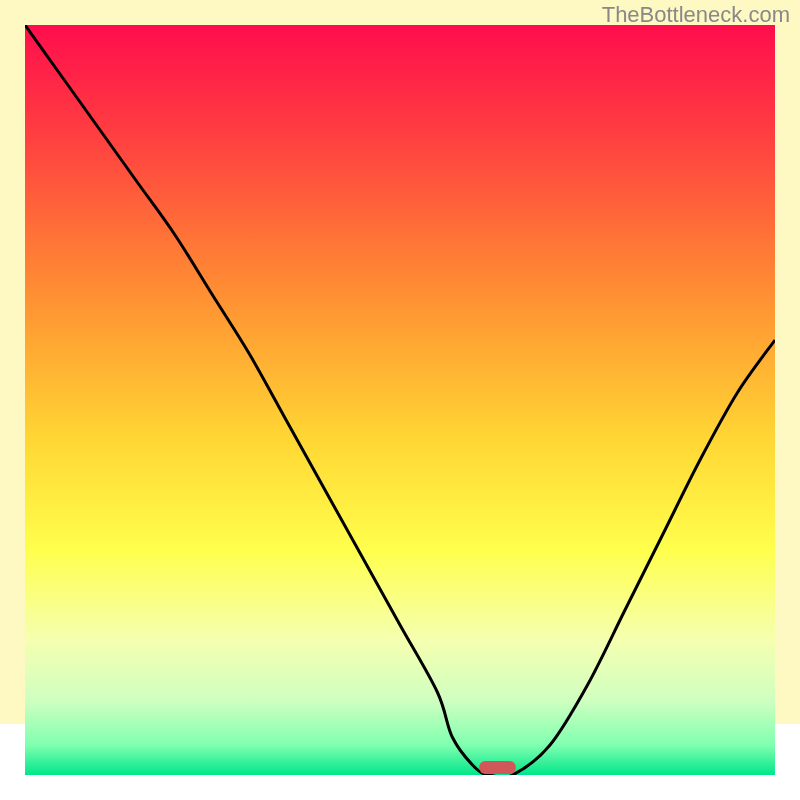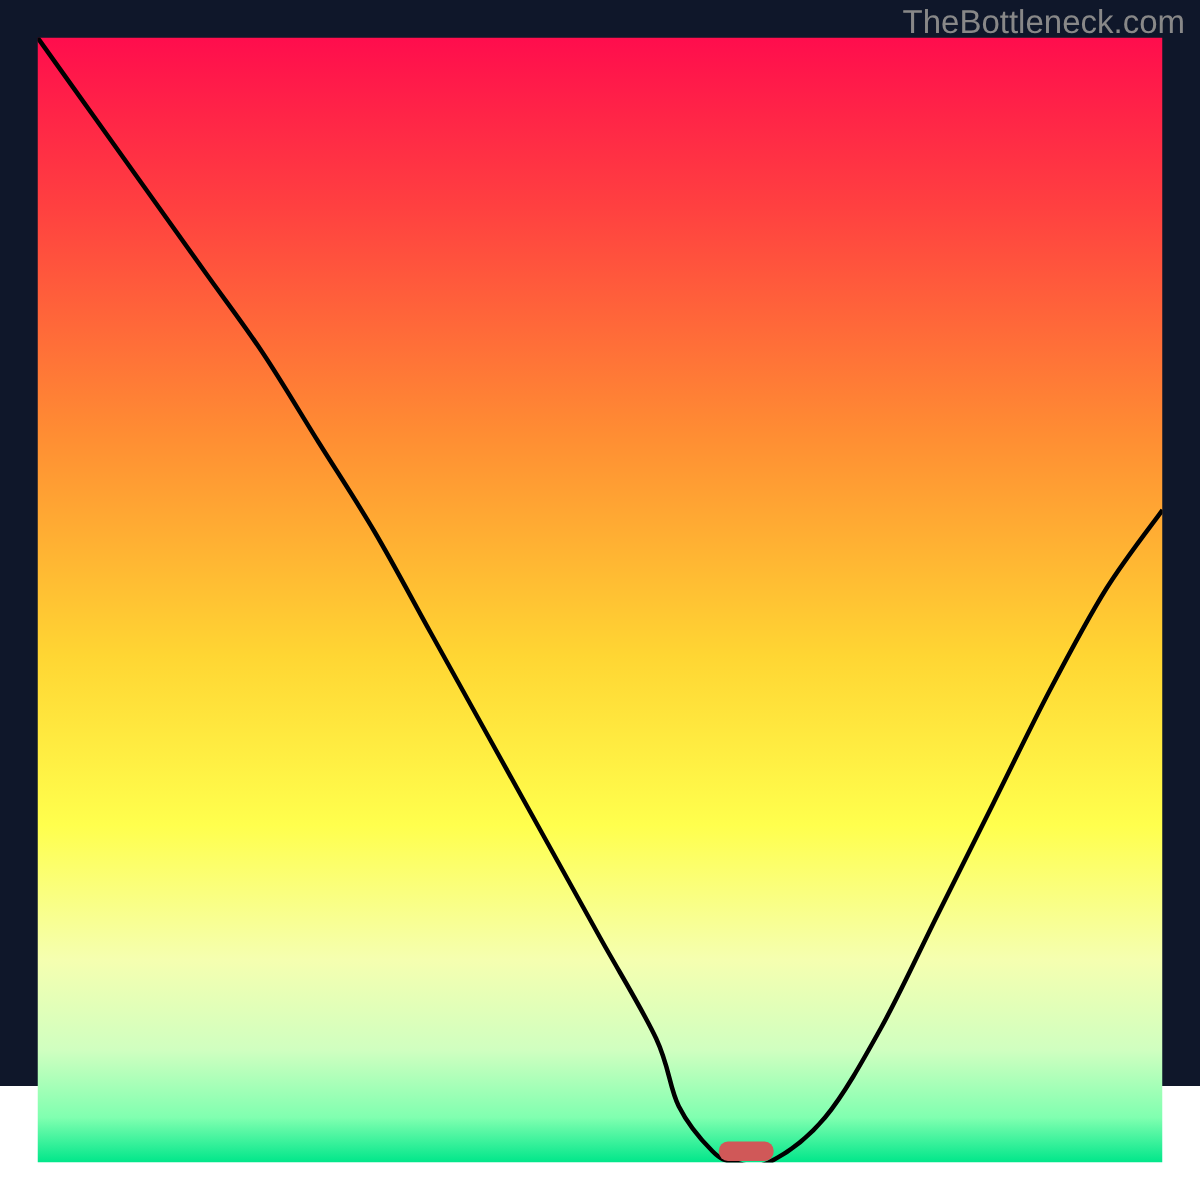--- a/index.html
+++ b/index.html
@@ -7,21 +7,21 @@
     padding: 0;
     width: 800px;
     height: 800px;
     overflow: hidden;
     font-family: Arial, sans-serif;
   }
   .chart-container {
     position: relative;
     width: 800px;
     height: 724px;
-    background: #0f172a;
+    background: #fef9c3;
   }
   .plot-area {
     position: absolute;
     left: 25px;
     top: 25px;
     width: 750px;
     height: 750px;
   }
   .watermark {
     position: absolute;

